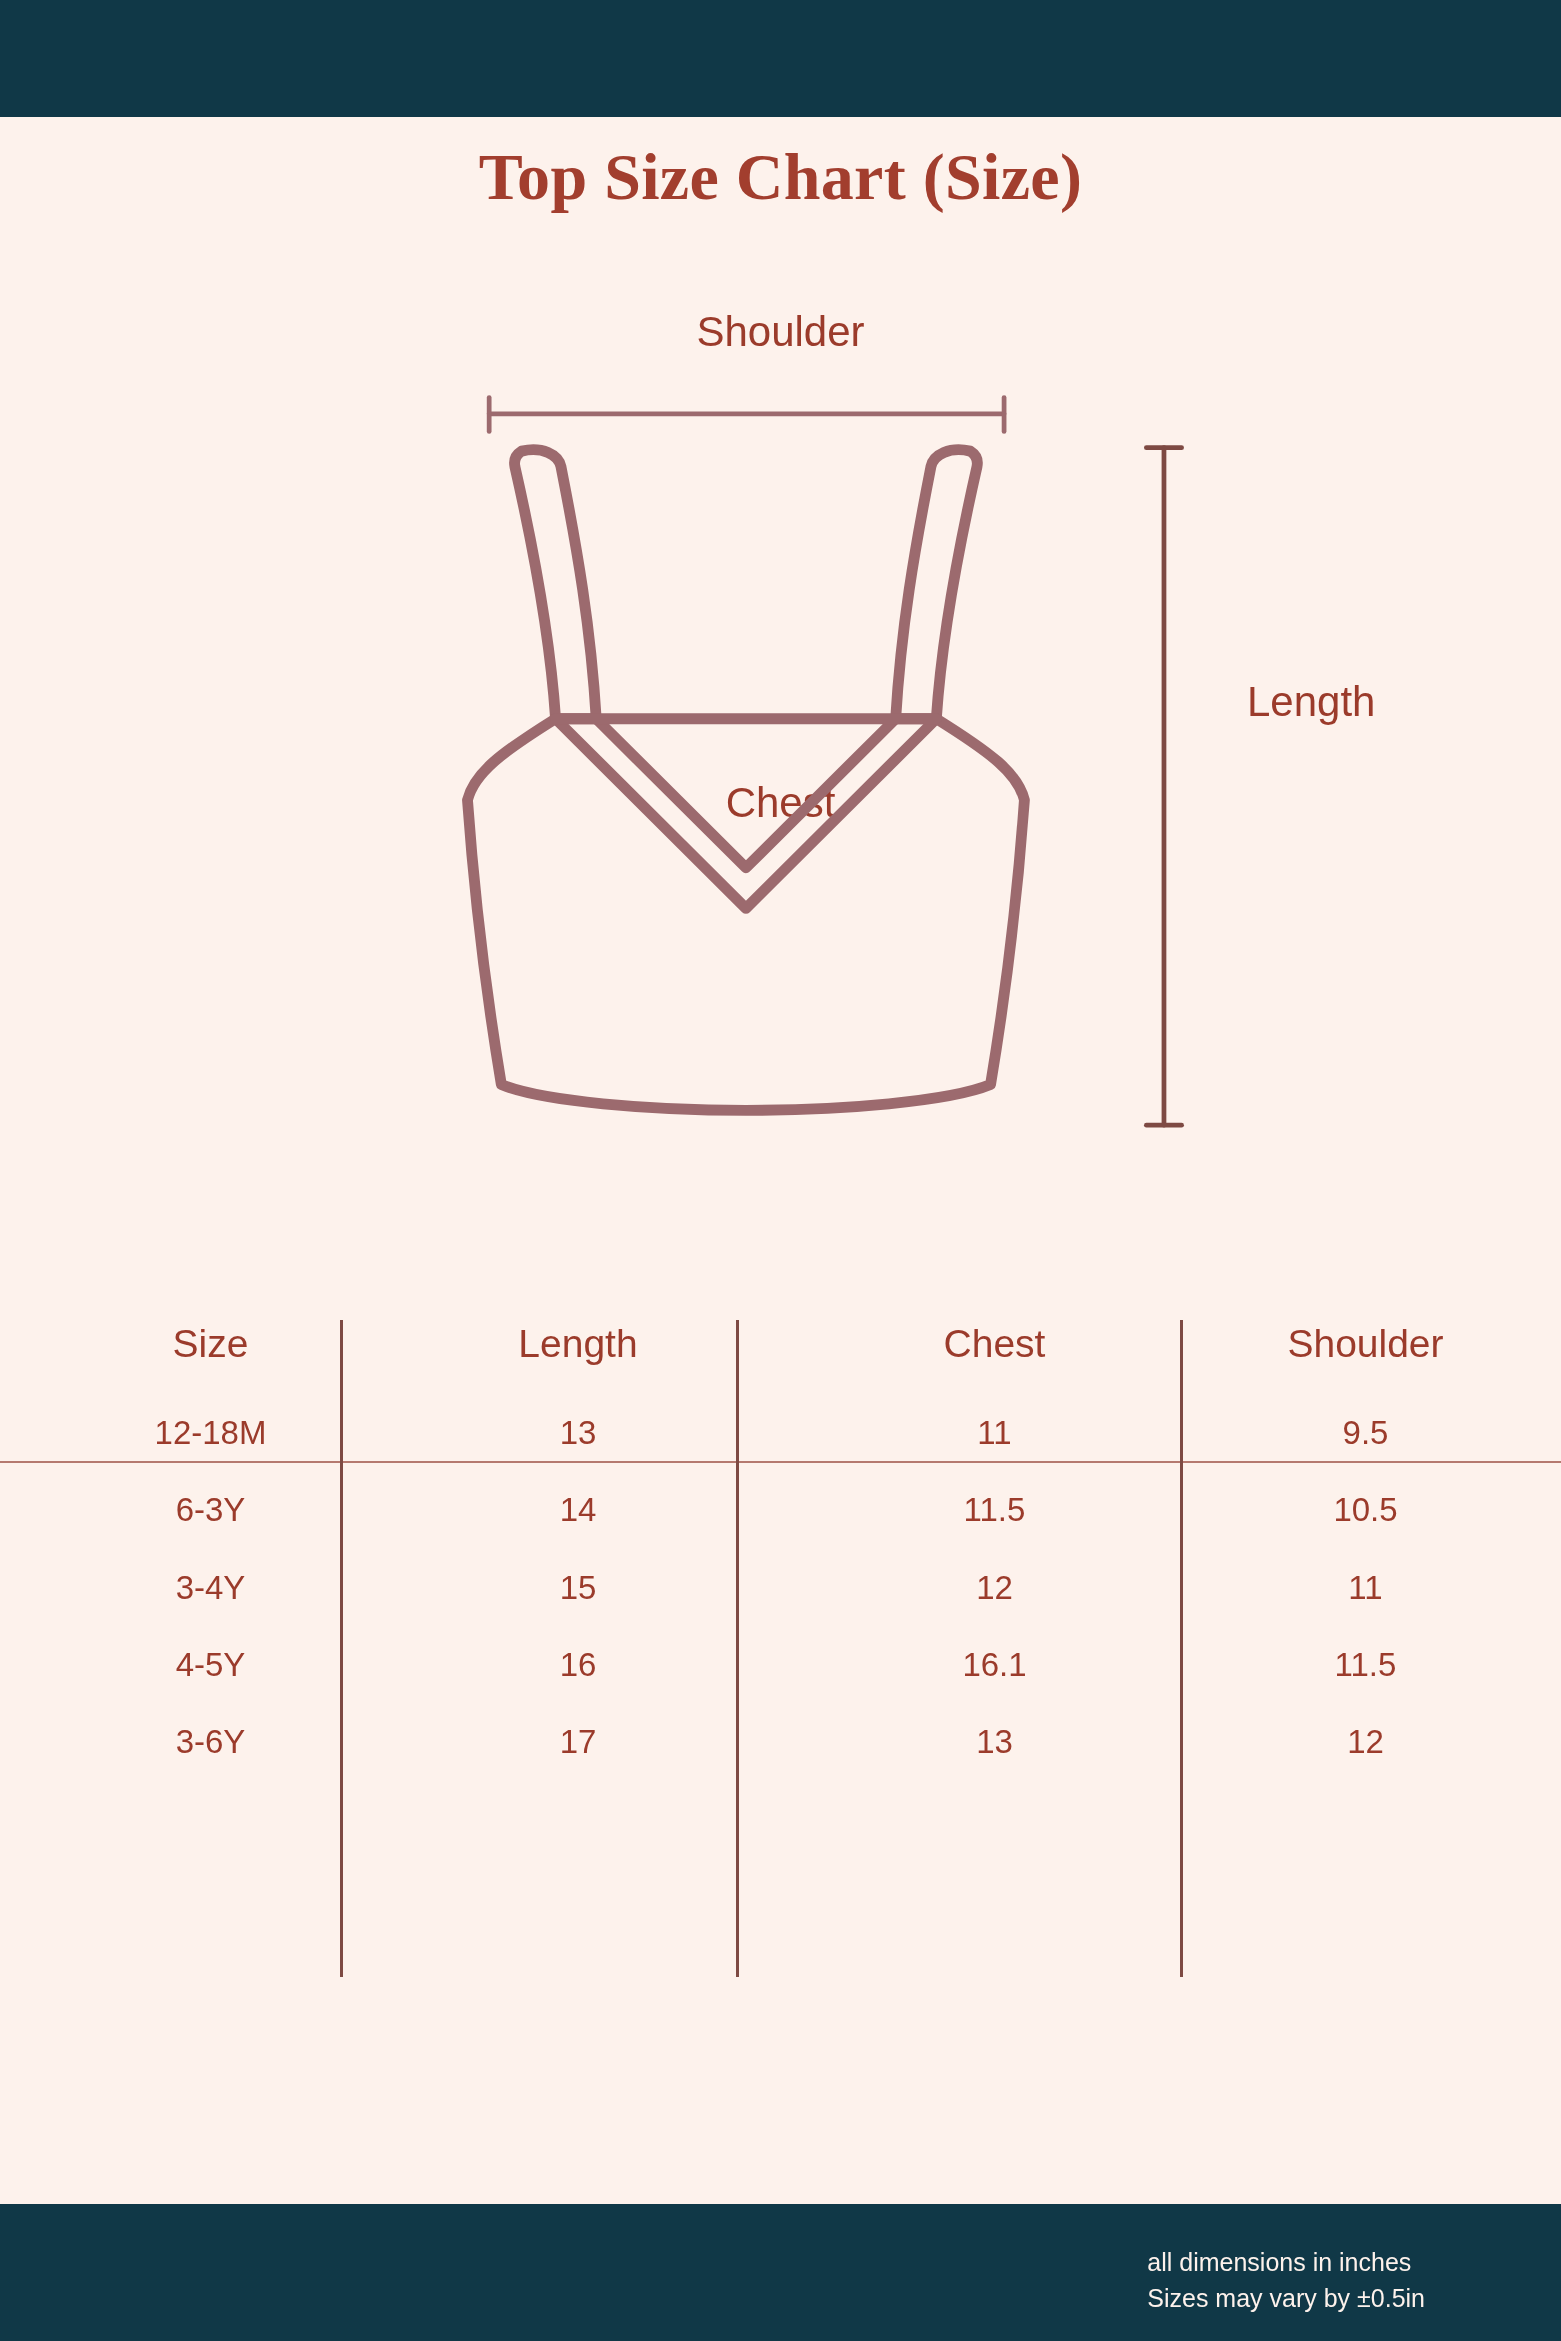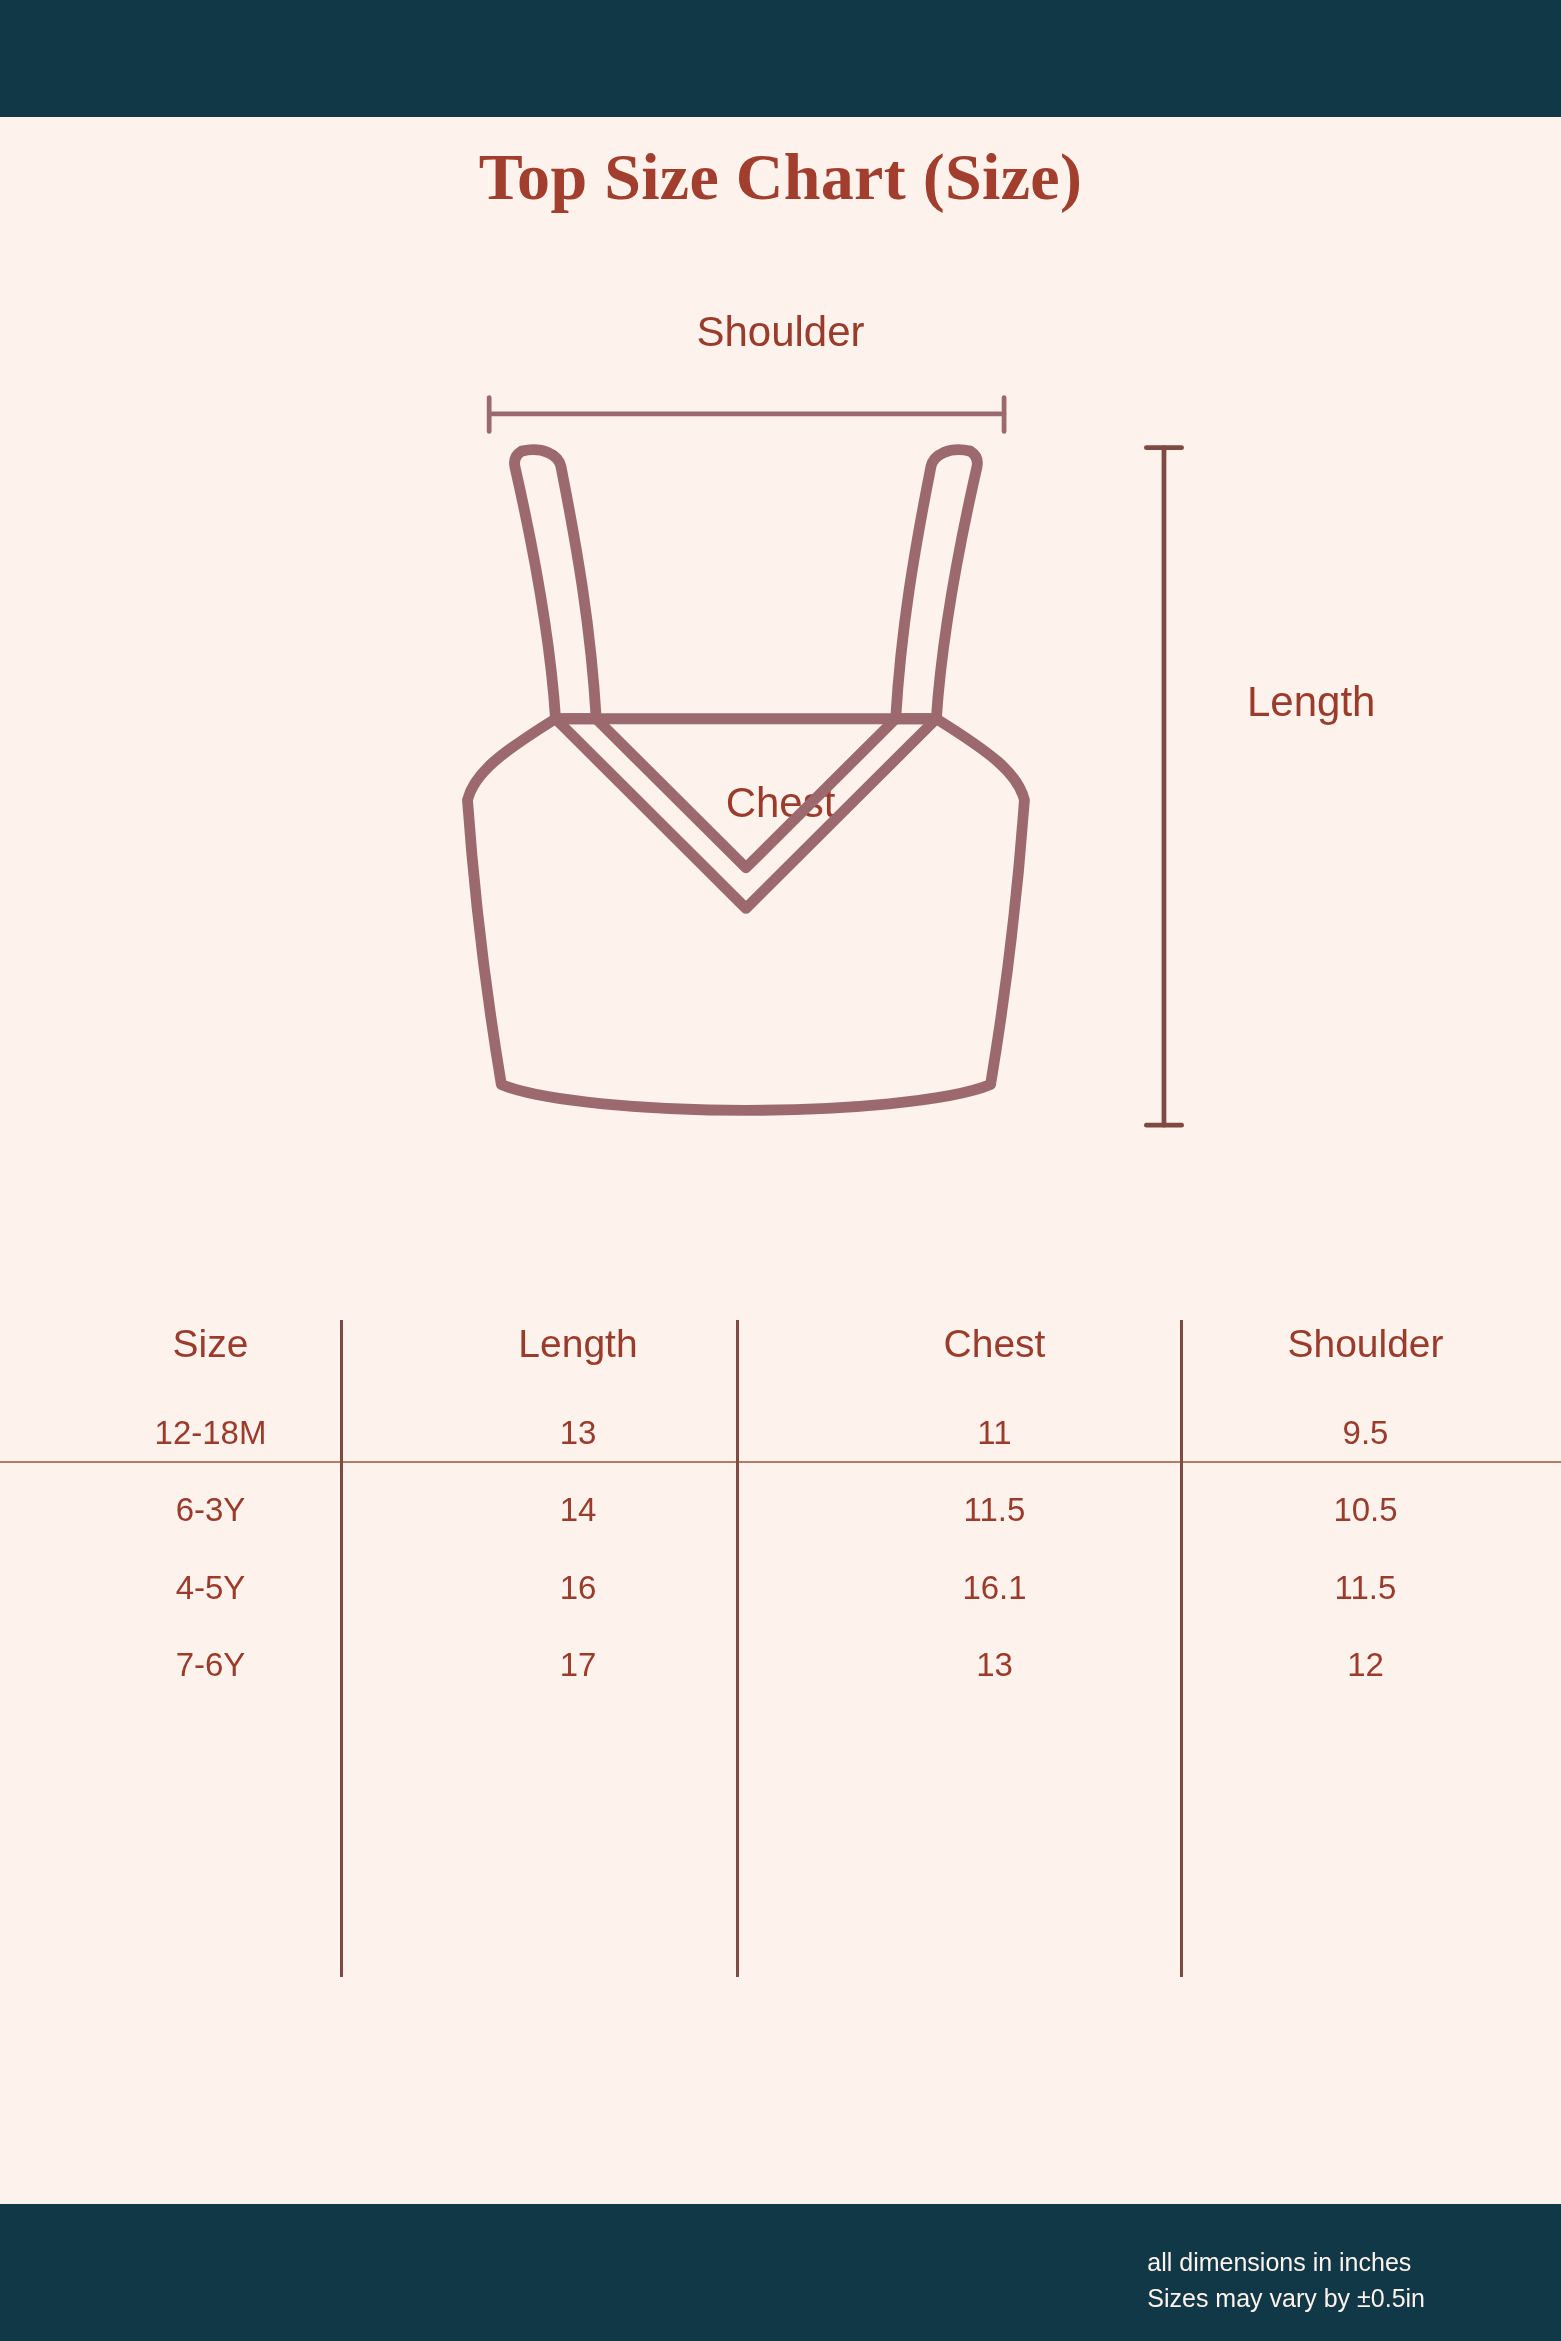--- a/index.html
+++ b/index.html
@@ -210,27 +210,33 @@
         <td>11</td>
         <td>9.5</td>
       </tr>
       <tr>
         <td class="size-col">6-3Y</td>
         <td>14</td>
         <td>11.5</td>
         <td>10.5</td>
       </tr>
       <tr>
+        <td class="size-col">3-4Y</td>
+        <td>15</td>
+        <td>12</td>
+        <td>11</td>
+      </tr>
+      <tr>
         <td class="size-col">4-5Y</td>
         <td>16</td>
         <td>16.1</td>
         <td>11.5</td>
       </tr>
       <tr>
-        <td class="size-col">7-6Y</td>
+        <td class="size-col">3-6Y</td>
         <td>17</td>
         <td>13</td>
         <td>12</td>
       </tr>
     </tbody>
   </table>
 </div>
 
 <div class="bottom-bar"></div>
 <div class="footer-text">

